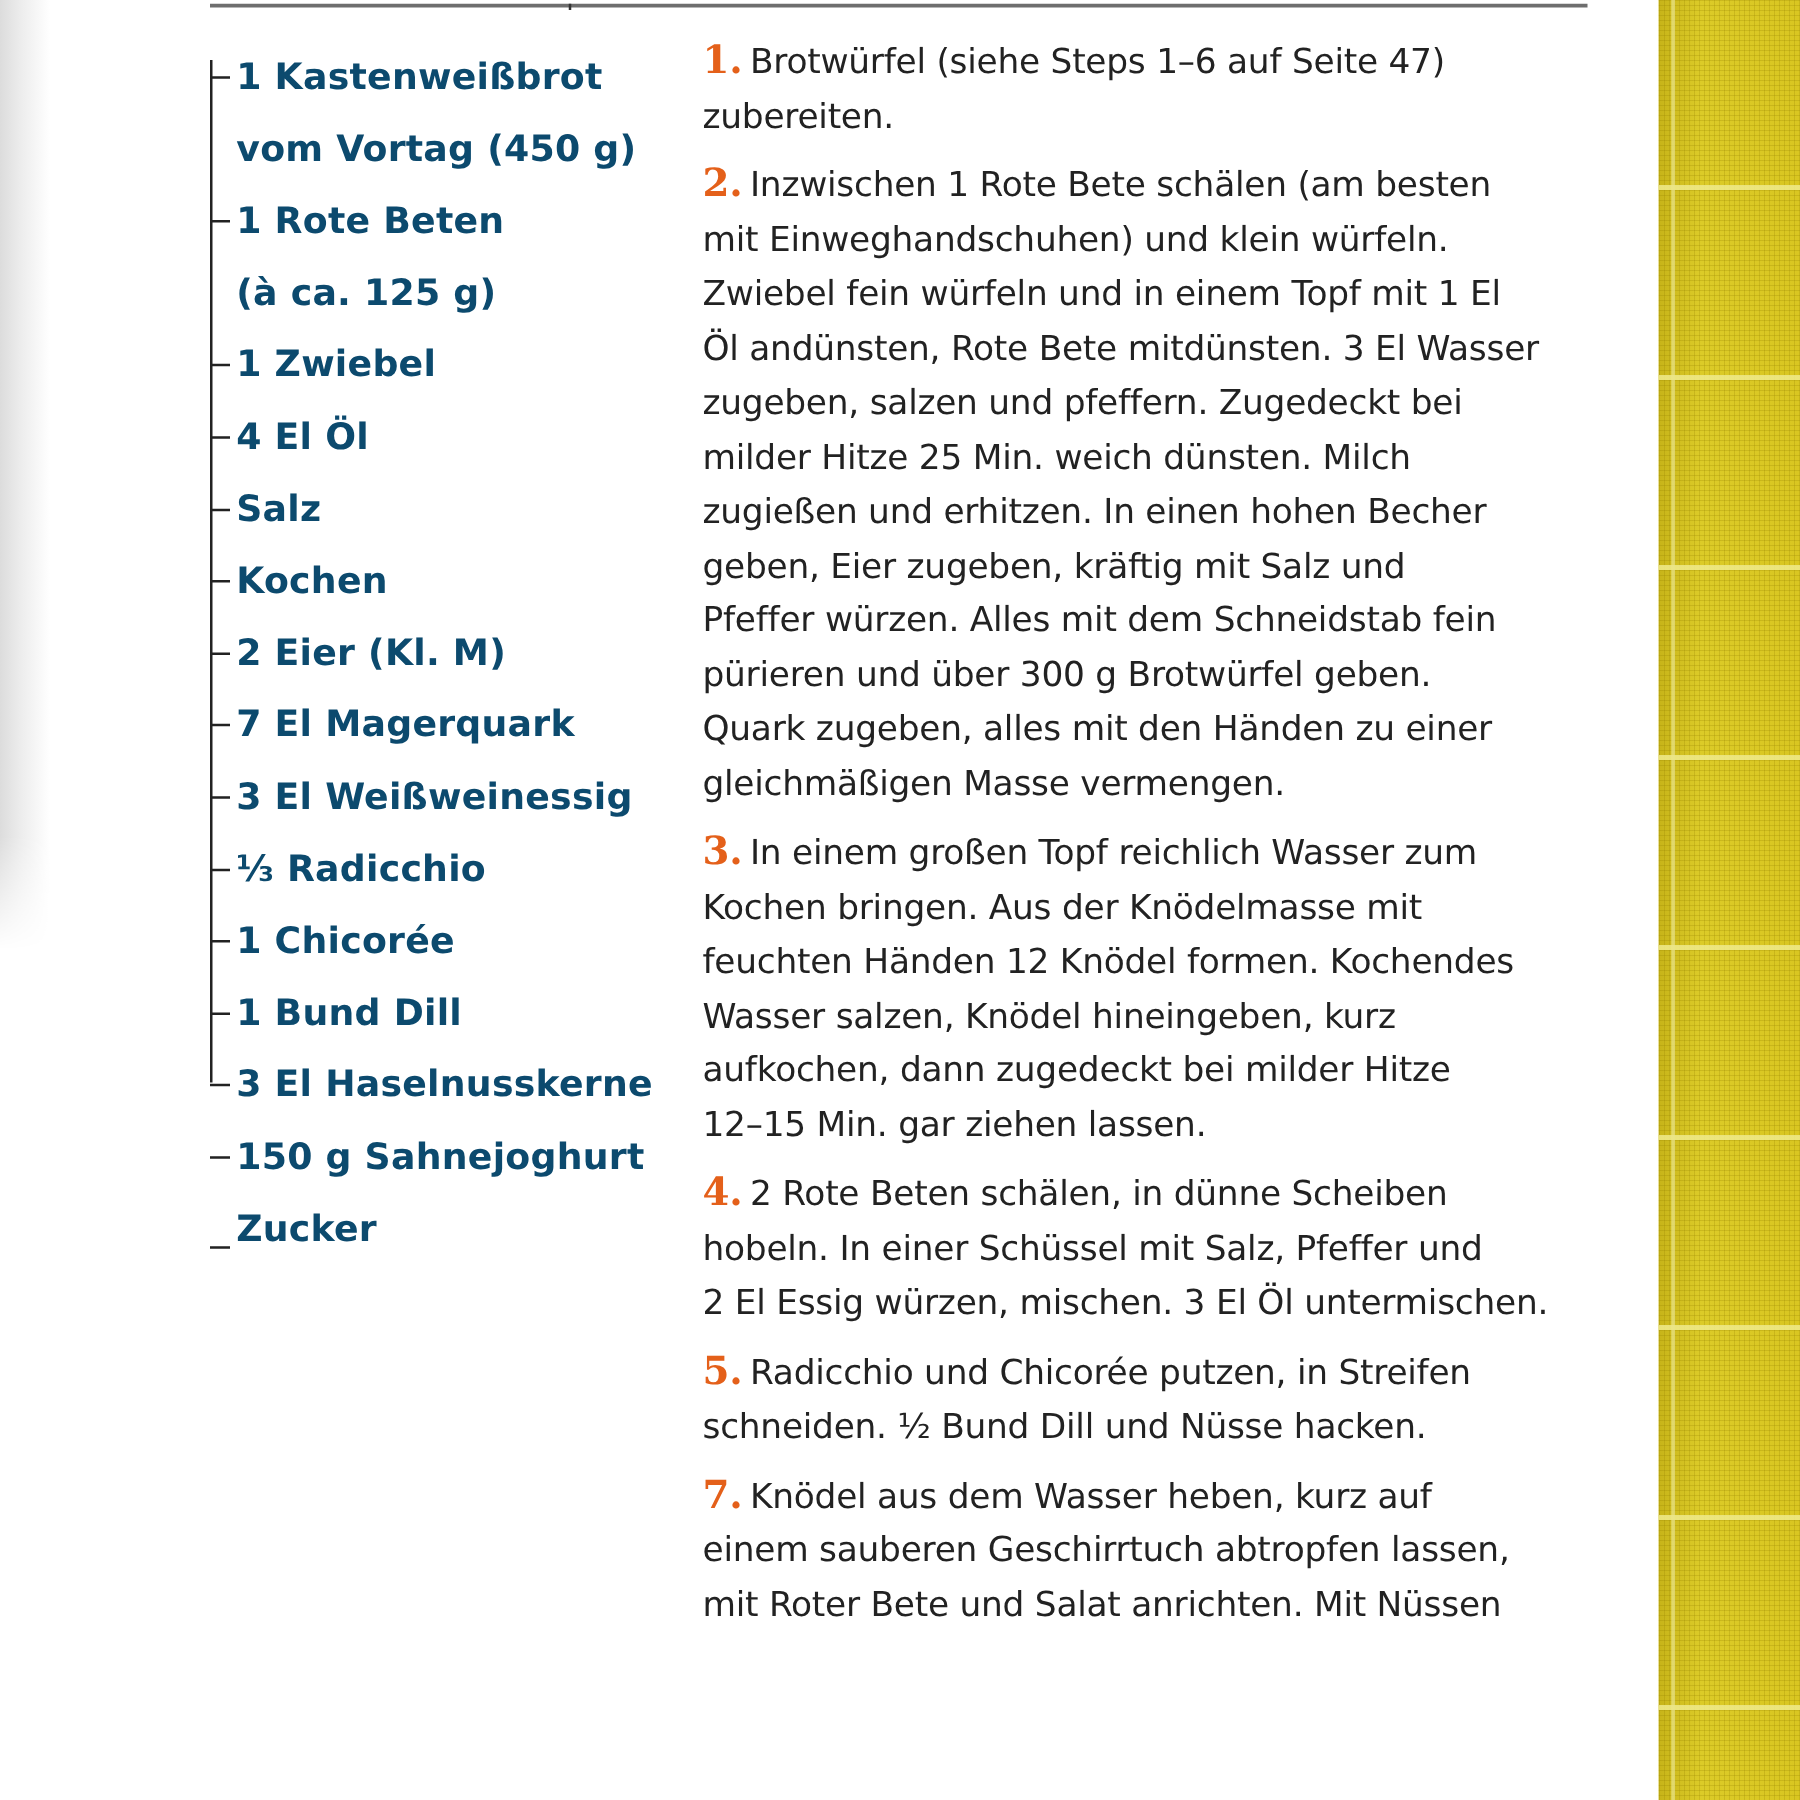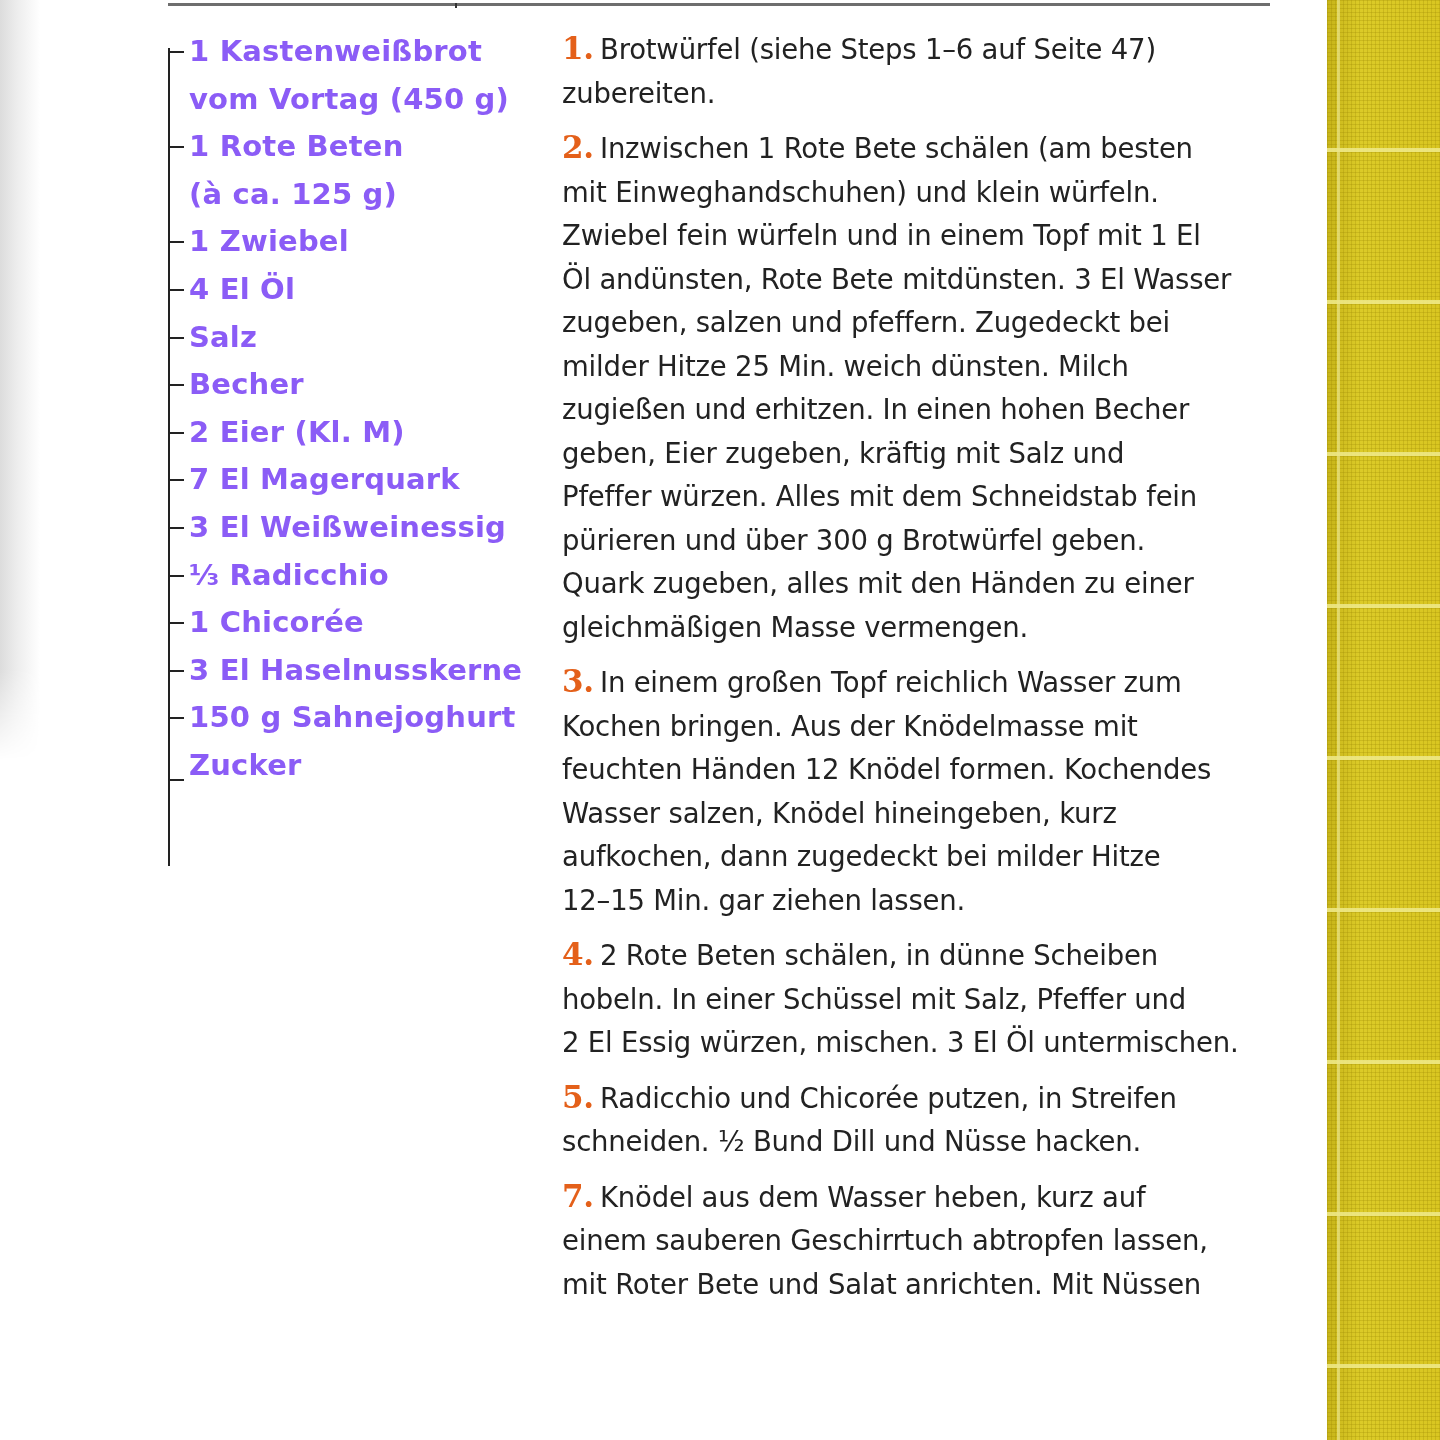--- a/index.html
+++ b/index.html
@@ -38,21 +38,21 @@
   
   .ingredients {
     position: absolute; left: 168px; top: 28px; width: 360px;
   }
   .bracket {
     position: absolute; left: 0; top: 20px; width: 2px; height: 818px; background: #222;
   }
   .ing {
     position: relative; padding-left: 21px;
     font-weight: bold; font-size: 29px; line-height: 47.6px; letter-spacing: 0.2px;
-    color: #8b5cf6; white-space: nowrap;
+    color: #0c4a6e; white-space: nowrap; margin-top: 10px;
   }
   .ing .tick {
     position: absolute; left: 0; top: 23px; width: 16px; height: 2px; background: #222;
   }
   .ing.last .tick { top: 37px; }
   
   .steps {
     position: absolute; left: 562px; top: 27px; width: 720px;
   }
   .step {
@@ -81,26 +81,27 @@
 
 <div class="ingredients">
   <div class="bracket"></div>
   <div class="ing"><span class="tick"></span><span>1 Kastenweißbrot</span></div>
   <div class="ing"><span>vom Vortag (450 g)</span></div>
   <div class="ing"><span class="tick"></span><span>1 Rote Beten</span></div>
   <div class="ing"><span>(à ca. 125 g)</span></div>
   <div class="ing"><span class="tick"></span><span>1 Zwiebel</span></div>
   <div class="ing"><span class="tick"></span><span>4 El Öl</span></div>
   <div class="ing"><span class="tick"></span><span>Salz</span></div>
-  <div class="ing"><span class="tick"></span><span>Becher</span></div>
+  <div class="ing"><span class="tick"></span><span>Kochen</span></div>
   <div class="ing"><span class="tick"></span><span>2 Eier (Kl. M)</span></div>
   <div class="ing"><span class="tick"></span><span>7 El Magerquark</span></div>
   <div class="ing"><span class="tick"></span><span>3 El Weißweinessig</span></div>
   <div class="ing"><span class="tick"></span><span>⅓ Radicchio</span></div>
   <div class="ing"><span class="tick"></span><span>1 Chicorée</span></div>
+  <div class="ing"><span class="tick"></span><span>1 Bund Dill</span></div>
   <div class="ing"><span class="tick"></span><span>3 El Haselnusskerne</span></div>
   <div class="ing"><span class="tick"></span><span>150 g Sahnejoghurt</span></div>
   <div class="ing last"><span class="tick"></span><span>Zucker</span></div>
 </div>
 
 <div class="steps">
   <div class="step"><span class="step-num">1.</span><span class="step-text">Brotwürfel (siehe Steps 1–6 auf Seite 47)
 zubereiten.</span></div>
   <div class="step"><span class="step-num">2.</span><span class="step-text">Inzwischen 1 Rote Bete schälen (am besten
 mit Einweghandschuhen) und klein würfeln.

